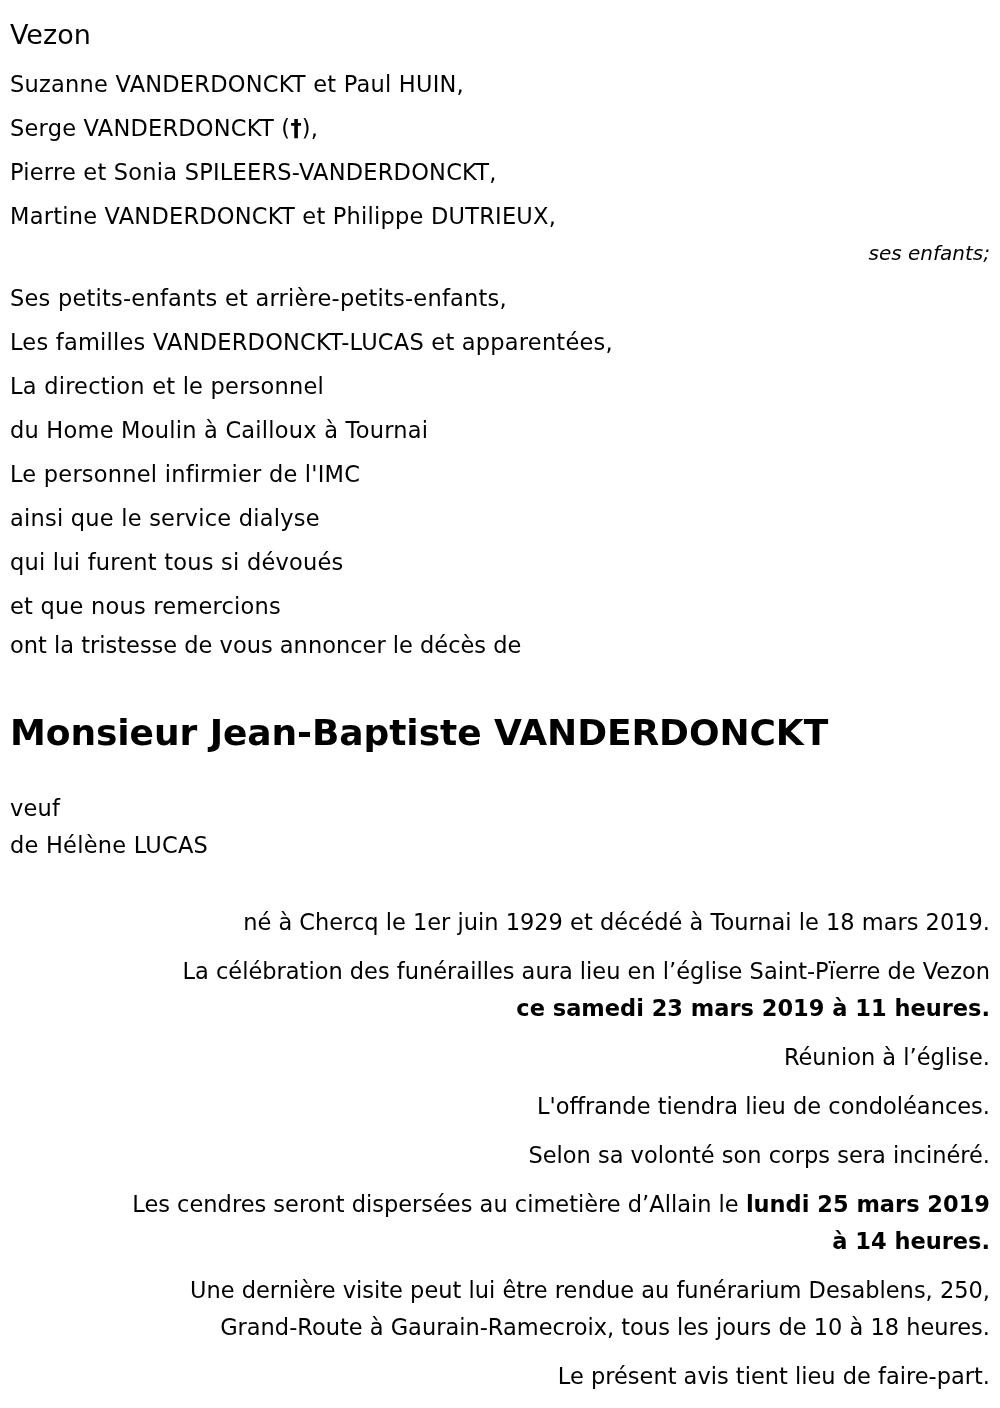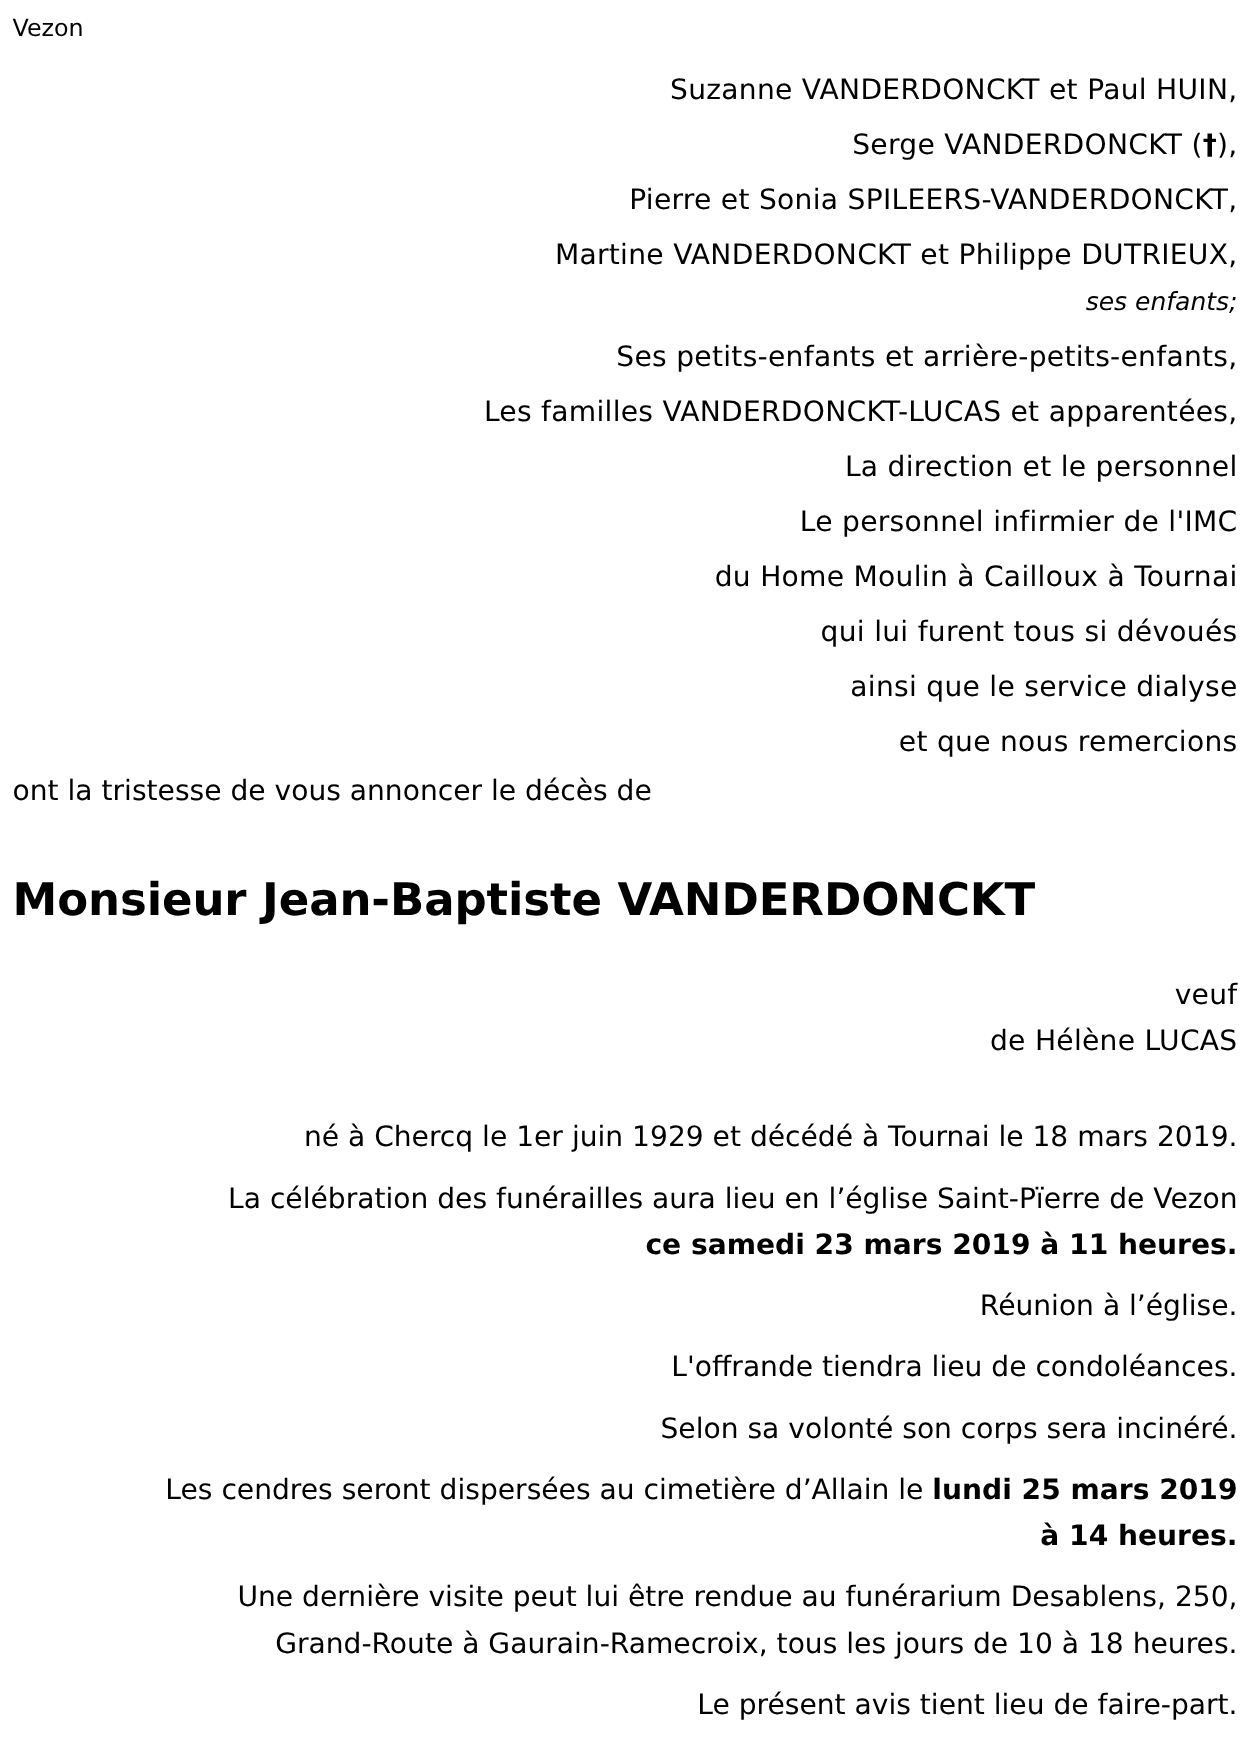--- a/index.html
+++ b/index.html
@@ -23,27 +23,26 @@
     height: 1408px;
     padding: 0 10px;
   }
 
   
   .line {
     font-size: 22.5px;
     line-height: 44px;
     white-space: nowrap;
     letter-spacing: 0.01em;
-    text-align: right;
   }
 
   
   .locality {
-    padding-top: 6px;
-    font-size: 19px;
+    padding-top: 18px;
+    font-size: 27px;
     line-height: 34px;
   }
 
   
   .children-block {
     margin-top: 10px;
     position: relative;
   }
   .relation-label {
     position: absolute;
@@ -114,24 +113,24 @@
     <div class="line"><span>Serge VANDERDONCKT (</span><span class="dagger">†</span><span>),</span></div>
     <div class="line">Pierre et Sonia SPILEERS-VANDERDONCKT,</div>
     <div class="line">Martine VANDERDONCKT et Philippe DUTRIEUX,</div>
     <div class="relation-label">ses enfants;</div>
   </div>
 
   <div class="family-block">
     <div class="line">Ses petits-enfants et arrière-petits-enfants,</div>
     <div class="line">Les familles VANDERDONCKT-LUCAS et apparentées,</div>
     <div class="line">La direction et le personnel</div>
+    <div class="line">du Home Moulin à Cailloux à Tournai</div>
     <div class="line">Le personnel infirmier de l'IMC</div>
-    <div class="line">du Home Moulin à Cailloux à Tournai</div>
+    <div class="line">ainsi que le service dialyse</div>
     <div class="line">qui lui furent tous si dévoués</div>
-    <div class="line">ainsi que le service dialyse</div>
     <div class="line">et que nous remercions</div>
   </div>
 
   <div class="announce">ont la tristesse de vous annoncer le décès de</div>
 
   <div class="deceased-name">Monsieur Jean-Baptiste VANDERDONCKT</div>
 
   <div class="spouse-block">
     <div class="line">veuf</div>
     <div class="line">de Hélène LUCAS</div>

